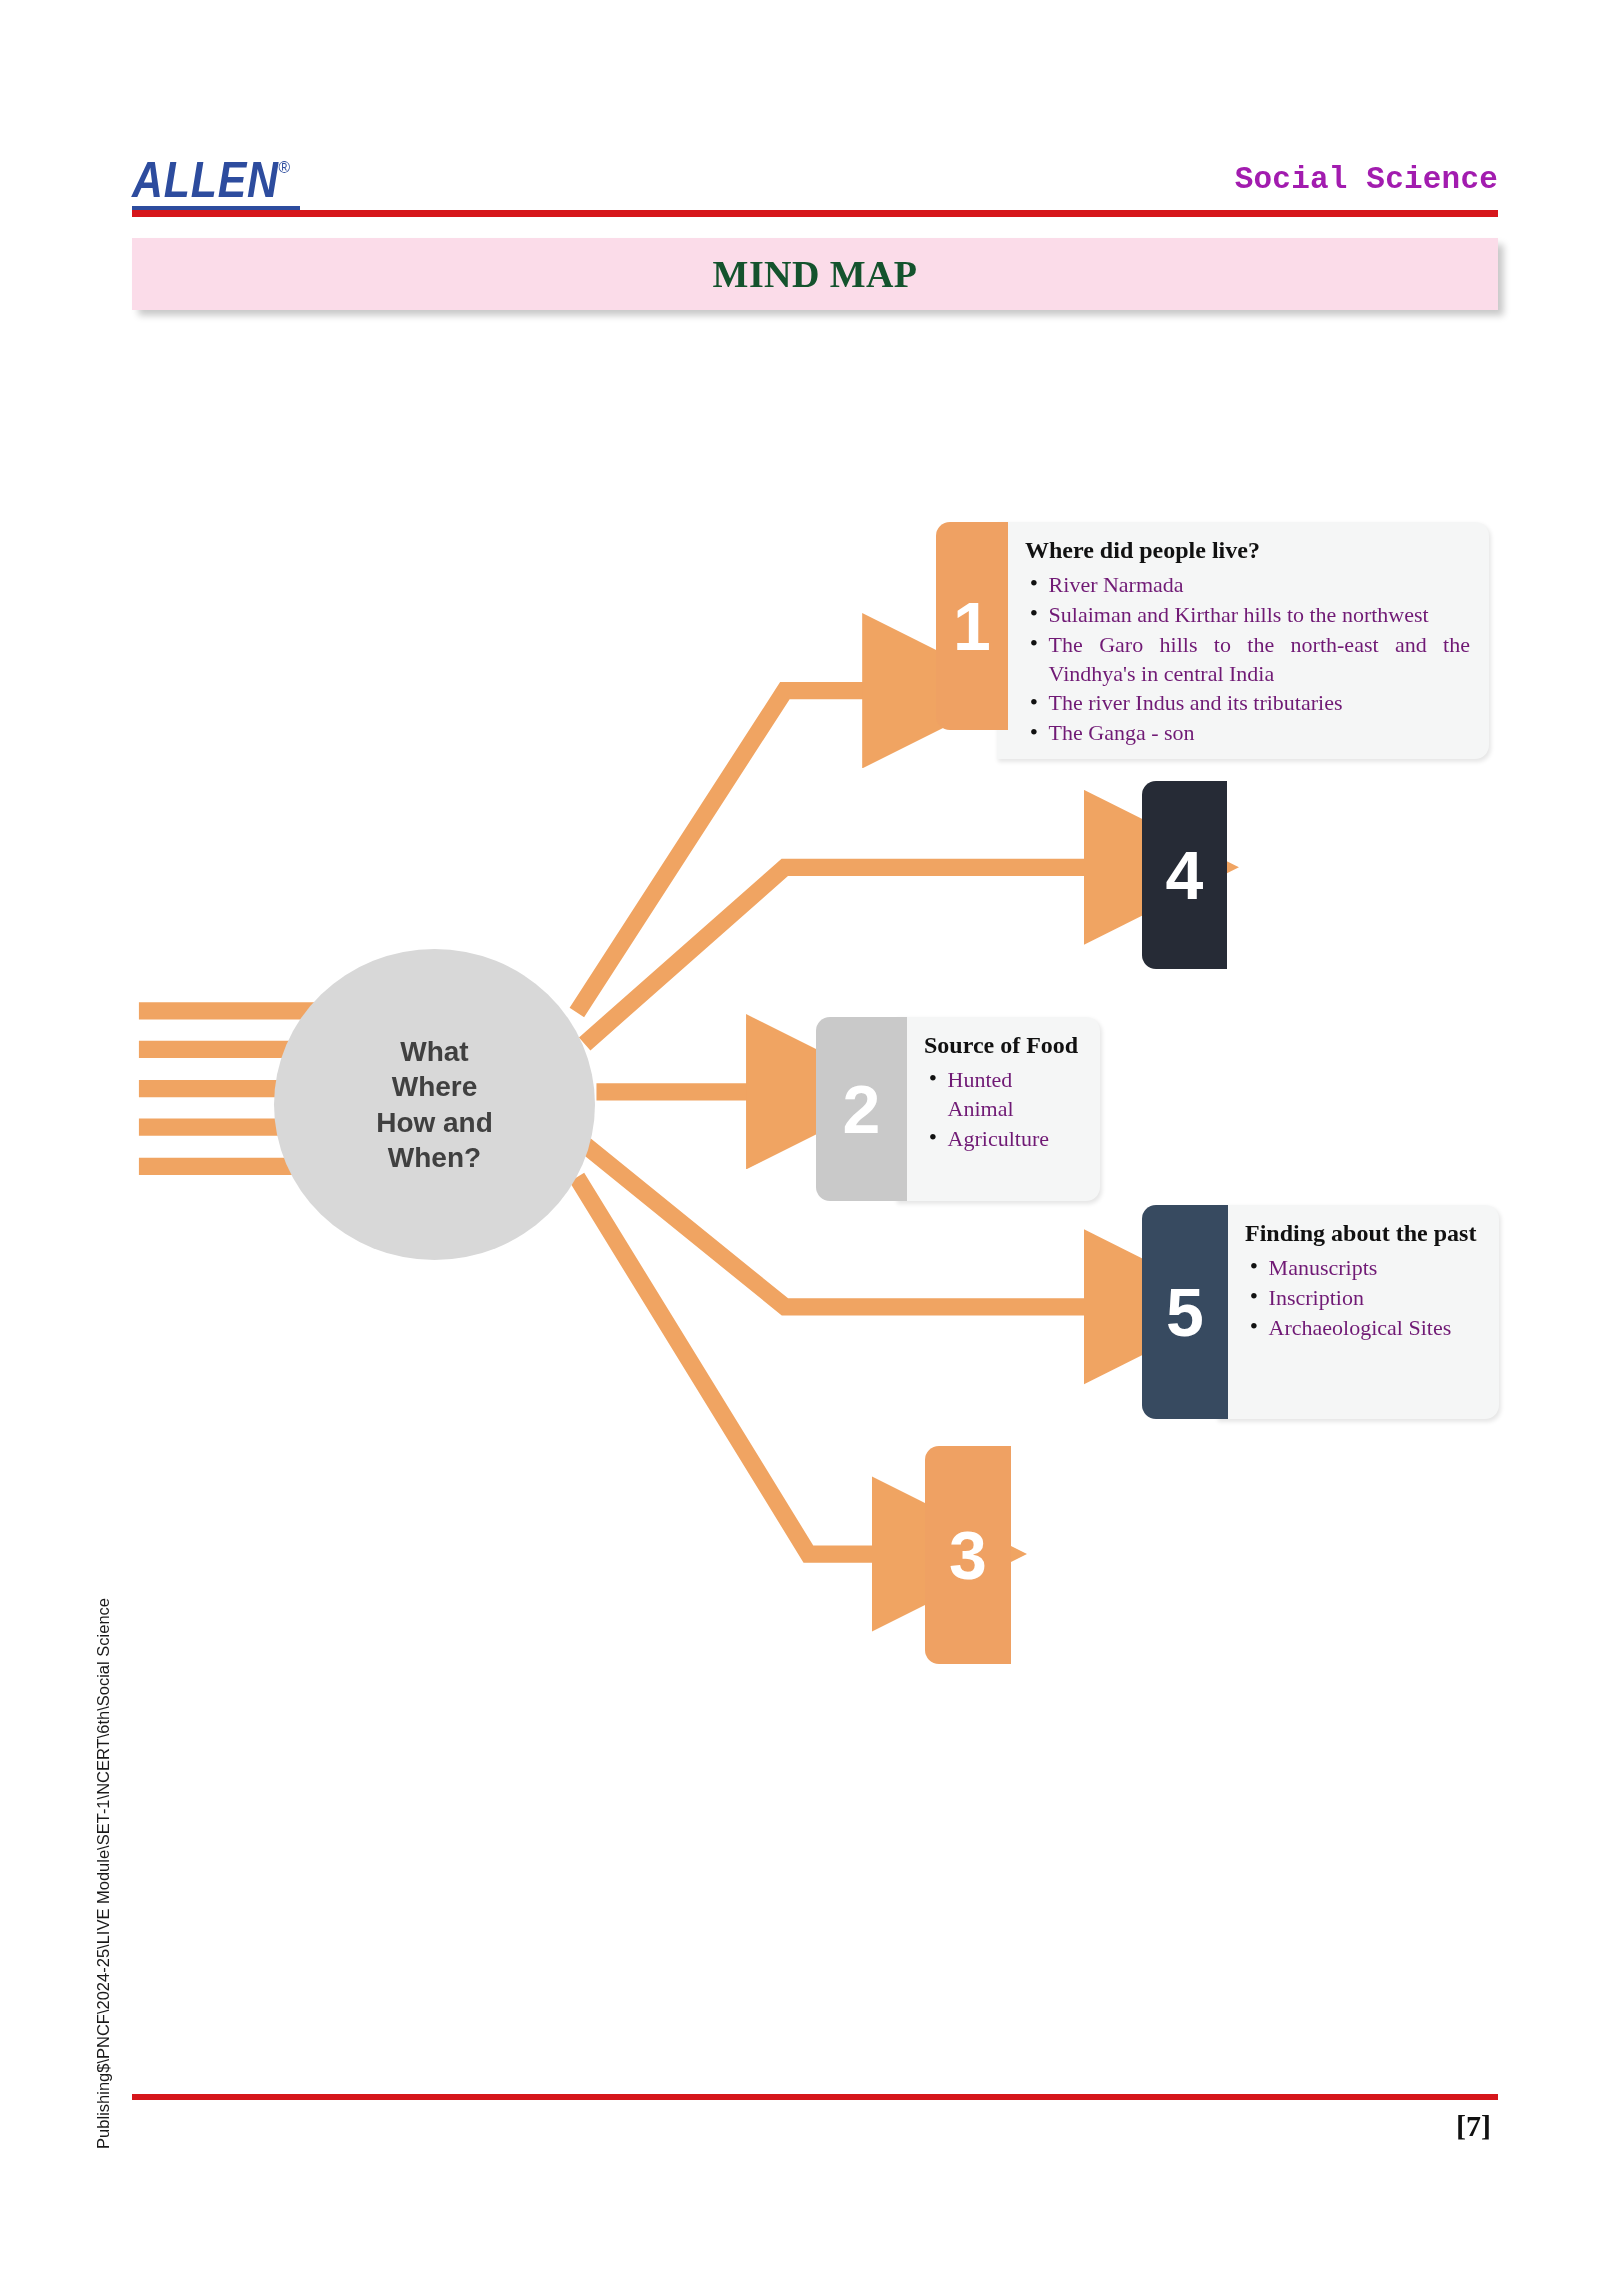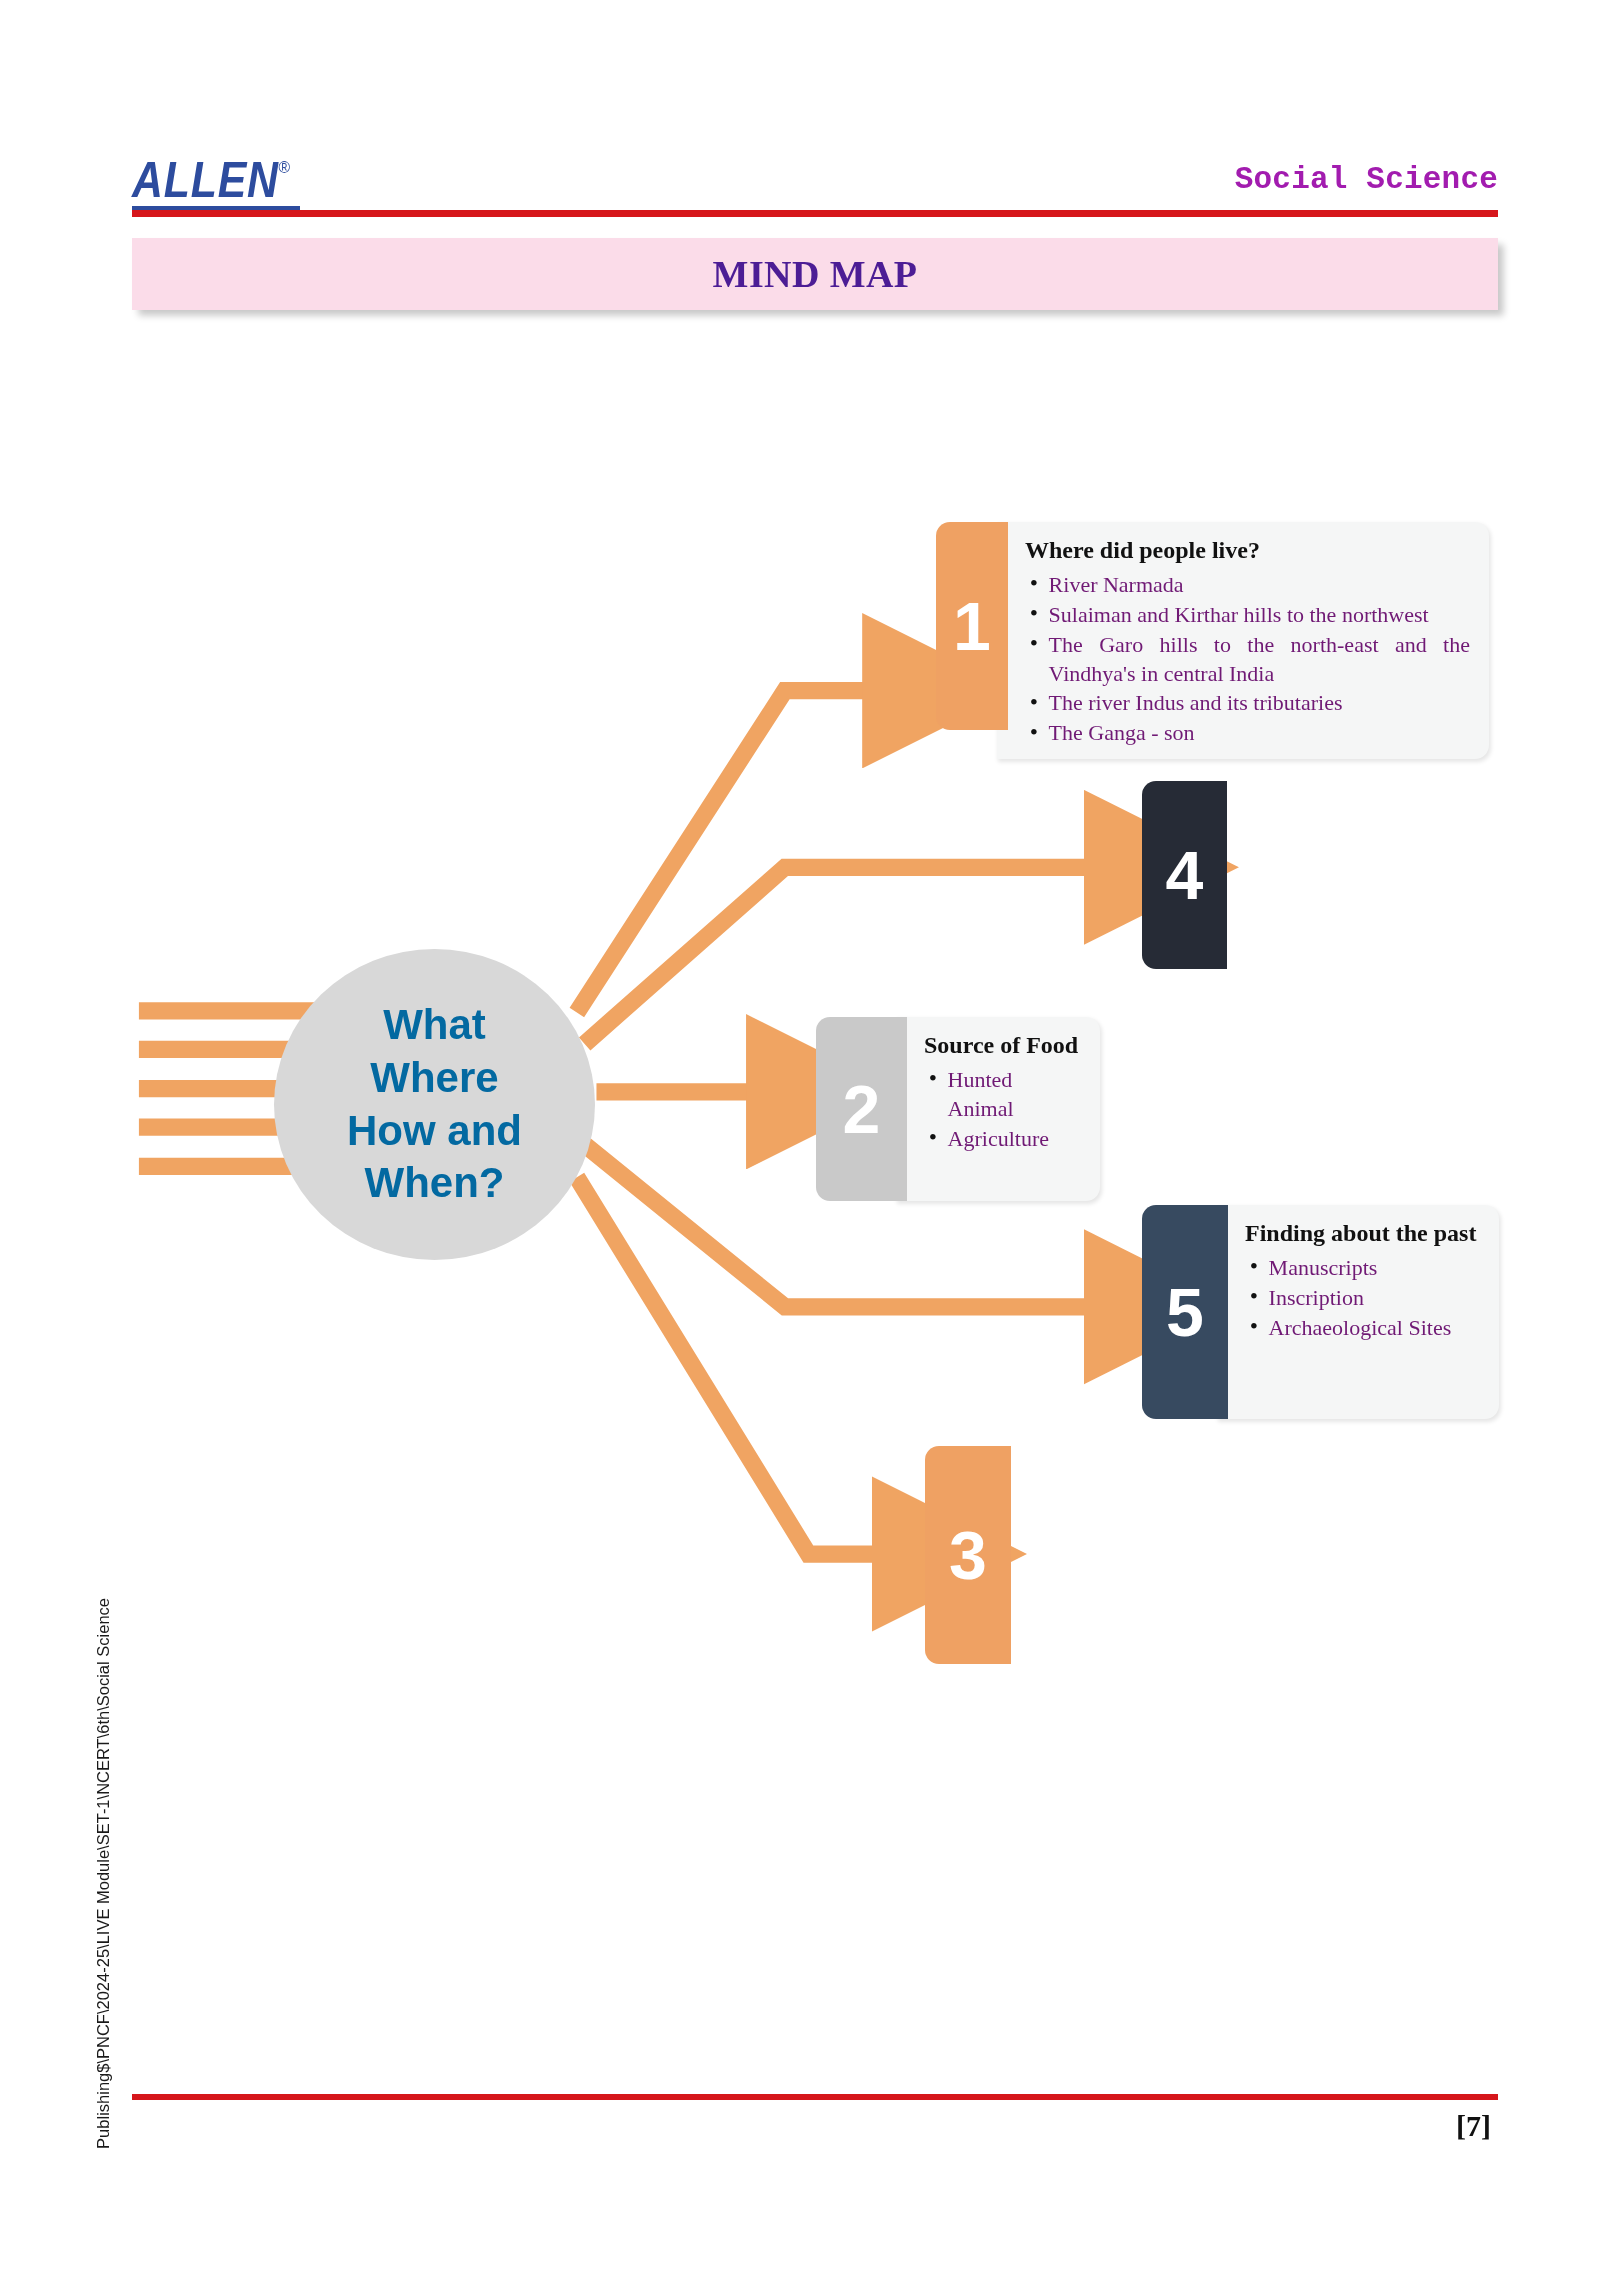--- a/index.html
+++ b/index.html
@@ -45,35 +45,35 @@
 
   
   .titlebar {
     position: absolute; left: 132px; top: 238px; width: 1366px; height: 72px;
     background: #FBDCE9;
     box-shadow: 5.5px 5.5px 7px rgba(0,0,0,0.22);
     display: flex; align-items: center; justify-content: center;
   }
   .titlebar-text {
     font-family: "Liberation Serif", serif;
-    font-weight: 700; font-size: 38px; color: #4c1d95; letter-spacing: 0.4px;
+    font-weight: 700; font-size: 38px; color: #14532d; letter-spacing: 0.4px;
   }
   .connectors { position: absolute; left: 0; top: 0; width: 1623px; height: 2295px; }
 
   
   .center-node {
     position: absolute; left: 274px; top: 949px; width: 321px; height: 311px;
     border-radius: 50%;
     background: #D8D8D8;
     display: flex; align-items: center; justify-content: center;
     z-index: 5;
   }
   .center-text {
     font-family: "Liberation Sans", sans-serif;
-    font-weight: 700; font-size: 42px; color: #0369a1;
+    font-weight: 700; font-size: 28px; color: #404040;
     text-align: center; line-height: 1.26;
     white-space: pre-line;
   }
 
   
   .node {
     position: absolute; display: flex; z-index: 6;
   }
   .node-badge {
     flex: 0 0 auto;

